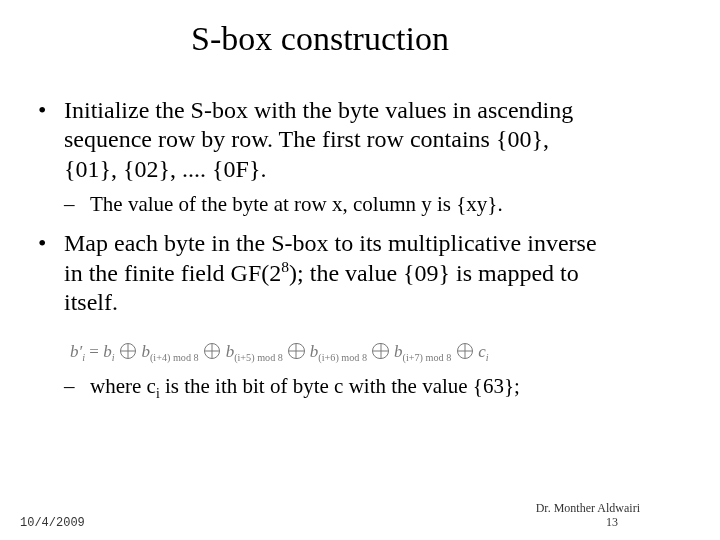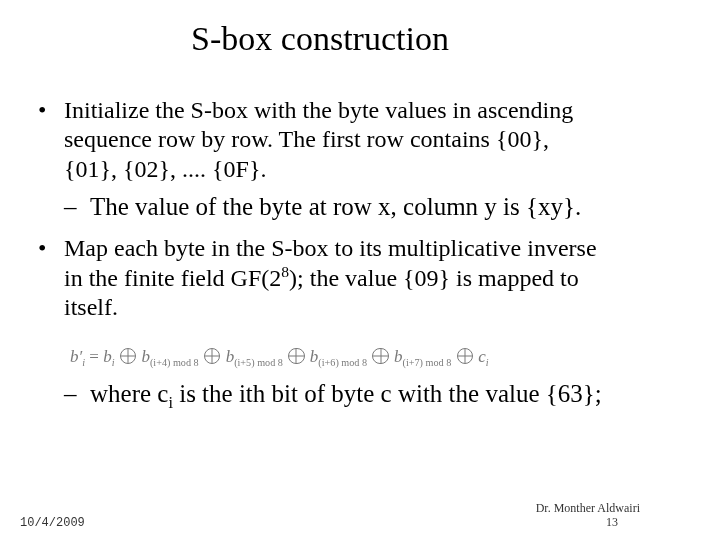--- a/index.html
+++ b/index.html
@@ -46,21 +46,21 @@
     font-size: 24px;
   }
   ul.level2 {
     list-style: none;
     margin: 8px 0 0 0;
     padding: 0;
   }
   ul.level2 > li {
     position: relative;
     padding-left: 26px;
-    font-size: 25px;
+    font-size: 21px;
     margin-top: 6px;
   }
   ul.level2 > li::before {
     content: "–";
     position: absolute;
     left: 0;
     top: 0;
   }
   .sup {
     font-size: 0.65em;

